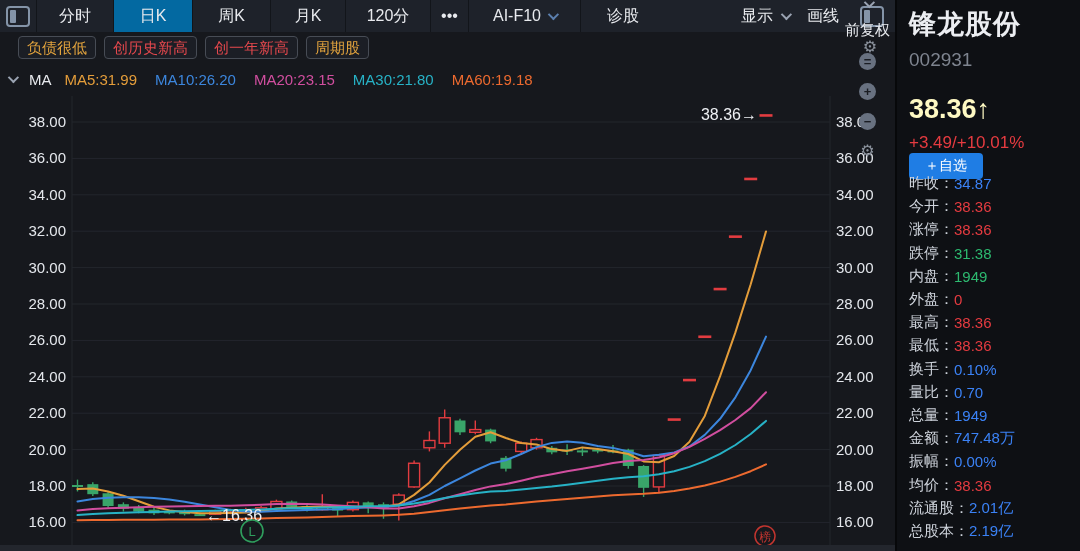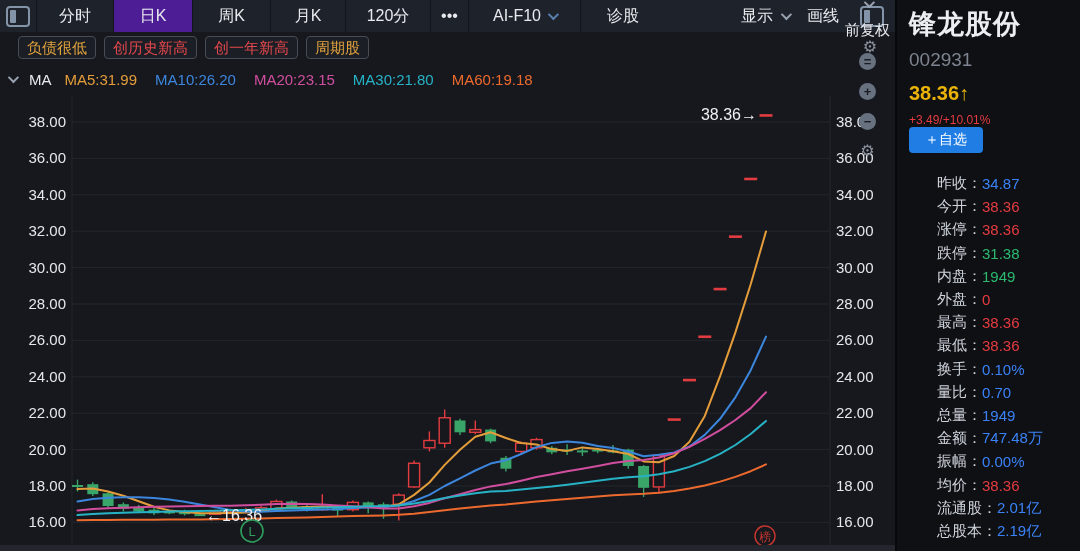--- a/index.html
+++ b/index.html
@@ -10,21 +10,21 @@
   
   .toolbar { position:relative; z-index:3; display:flex; align-items:stretch; height:32px;
     background:#1e222a; color:#e8eaee; font-size:16px; }
   .tool-iconbtn { width:36px; display:flex; align-items:center; justify-content:center; cursor:pointer; }
   .panel-glyph { width:24px; height:21px; border:2px solid #8494a8; border-radius:4px; position:relative; }
   .panel-glyph::before { content:""; position:absolute; left:2px; top:2px; bottom:2px; width:6px;
     background:#8494a8; border-radius:1px; }
   .tabs { display:flex; height:32px; }
   .tab { display:flex; align-items:center; justify-content:center; height:32px;
     border-left:1px solid #12151a; cursor:pointer; white-space:nowrap; }
-  .tab.active { background:#4c1d95; }
+  .tab.active { background:#0369a1; }
   .tab .chev { margin-left:7px; }
   .chev { width:8px; height:8px; border-right:2px solid #9aa3b2; border-bottom:2px solid #9aa3b2;
     transform:rotate(45deg) translateY(-2px); display:inline-block; }
   .chev.blue { border-color:#5b7fae; }
   .toolbar-spacer { flex:1; }
   .toolbar-right { display:flex; align-items:center; gap:18px; padding-right:8px; }
   .tool-text { display:flex; align-items:center; gap:8px; cursor:pointer; }
   
   .tagrow { position:relative; z-index:3; height:30px; display:flex; align-items:center;
     gap:8px; padding:0 18px; }
@@ -43,27 +43,27 @@
     font-size:13px; font-weight:bold; display:flex; align-items:center; justify-content:center;
     cursor:pointer; line-height:1; }
   
   #ksvg { position:absolute; left:0; top:0; z-index:1; }
   .bottom-strip { position:absolute; z-index:2; left:0; right:0; bottom:0; height:6px; background:#23262d; }
   
   .panel { width:185px; height:551px; background:#0e1014; border-left:2px solid #07080a;
     padding:6px 0 0 12px; color:#eceef2; position:relative; }
   .q-name { font-size:27px; font-weight:bold; letter-spacing:1px; }
   .q-code { font-size:19px; color:#7e848f; margin-top:7px; }
-  .q-price { font-size:20px; font-weight:bold; color:#eab308; margin-top:11px; }
-  .q-change { font-size:12px; color:#e53b40; margin-top:8px; }
+  .q-price { font-size:27px; font-weight:bold; color:#fef9c3; margin-top:23px; }
+  .q-change { font-size:17px; color:#e53b40; margin-top:8px; }
   .q-addbtn { width:74px; height:26px; background:#1f7de4; color:#fff;
     border:none; border-radius:4px; font-size:14px; cursor:pointer;
     font-family:"Liberation Sans","DejaVu Sans",sans-serif; }
   .q-stats { position:absolute; left:12px; right:4px; top:172px; }
-  .q-row { height:23.2px; display:flex; align-items:center; font-size:15px;margin-left:28px; }
+  .q-row { height:23.2px; display:flex; align-items:center; font-size:15px; }
   .q-label { color:#ced3db; }
   .q-val.white { color:#3b82f6; }
   .q-val.red { color:#e53b40; }
   .q-val.green { color:#2dba70; }
 </style>
 </head>
 <body>
 
 <div class="app">
   <div class="left">

